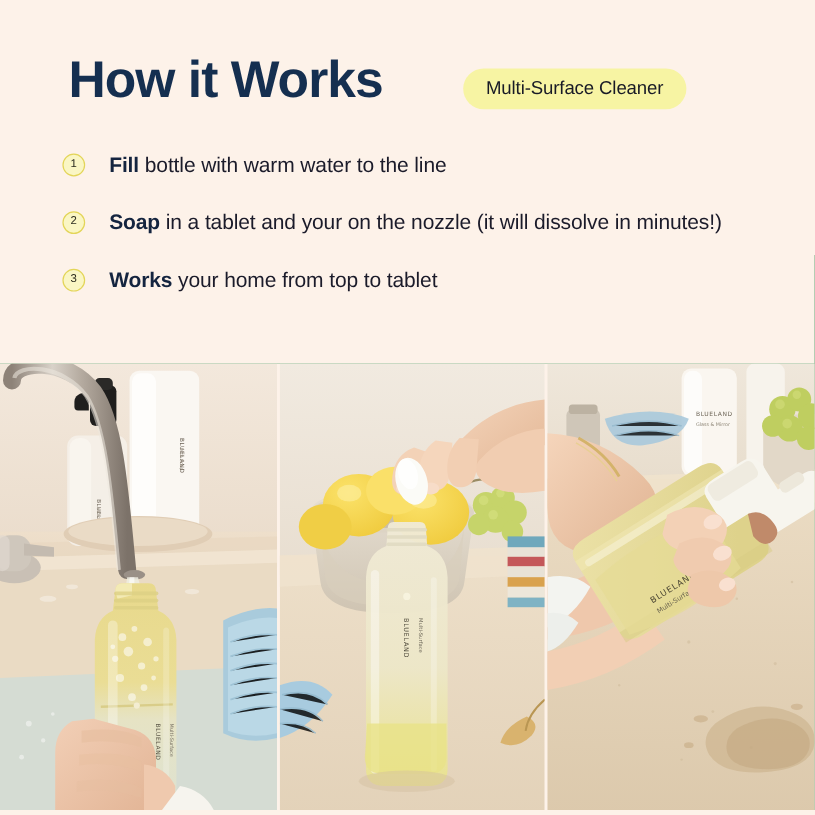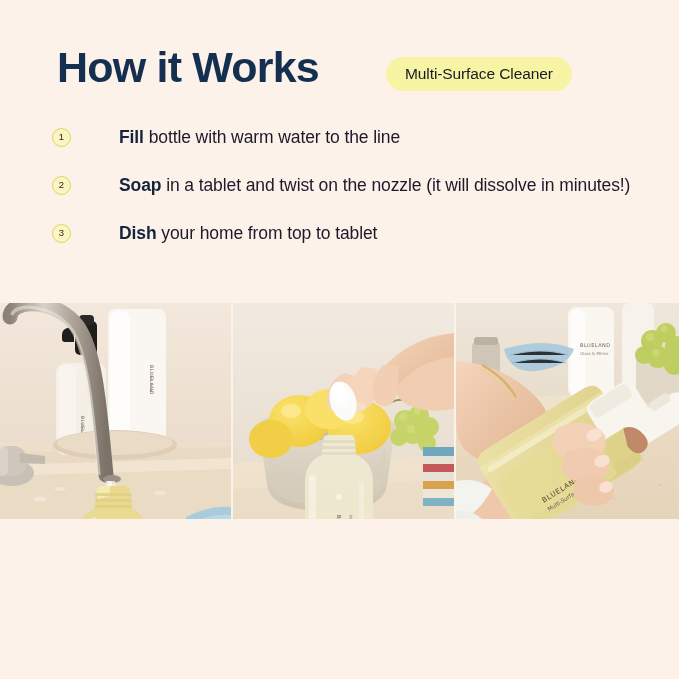--- a/index.html
+++ b/index.html
@@ -11,21 +11,21 @@
   }
 
   body {
     font-family: "Liberation Sans", sans-serif;
     background: #FDF2E9;
     position: relative;
   }
 
   .page {
     width: 679px;
-    height: 519px;
+    height: 675px;
     position: relative;
     background: #15803d;
     overflow: hidden;
   }
 
   
   .top-block {
     position: absolute;
     left: 0; top: 0;
     width: 679px;
@@ -104,21 +104,20 @@
     text-align: center;
     letter-spacing: 0;
   }
 
   .step-text {
     flex: 1 1 auto;
     font-size: 17.5px;
     line-height: 27px;
     color: #1B1B2A;
     letter-spacing: -0.1px;
-    margin-left: 28px;
   }
 
   .step-text .lead {
     font-weight: 700;
     color: #14243F;
   }
 
   
   .photo-strip {
     position: absolute;
@@ -162,28 +161,28 @@
       <div class="step">
         <div class="step-num">1</div>
         <div class="step-text">
           <span class="lead">Fill</span><span> bottle with warm water to the line</span>
         </div>
       </div>
 
       <div class="step">
         <div class="step-num">2</div>
         <div class="step-text">
-          <span class="lead">Soap</span><span> in a tablet and twist on the nozzle (it will dissolve in minutes!)</span>
+          <span class="lead">Soap</span><span> in a tablet and your on the nozzle (it will dissolve in minutes!)</span>
         </div>
       </div>
 
       <div class="step">
         <div class="step-num">3</div>
         <div class="step-text">
-          <span class="lead">Dish</span><span> your home from top to tablet</span>
+          <span class="lead">Works</span><span> your home from top to tablet</span>
         </div>
       </div>
 
     </div>
   </div>
 
   <div class="photo-strip">
 
     <div class="photo p1">
       <svg viewBox="0 0 231 376" preserveAspectRatio="xMidYMid slice">

